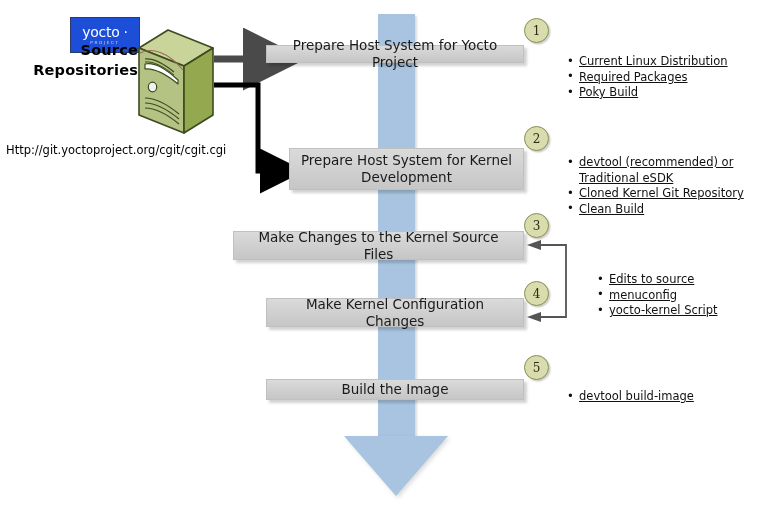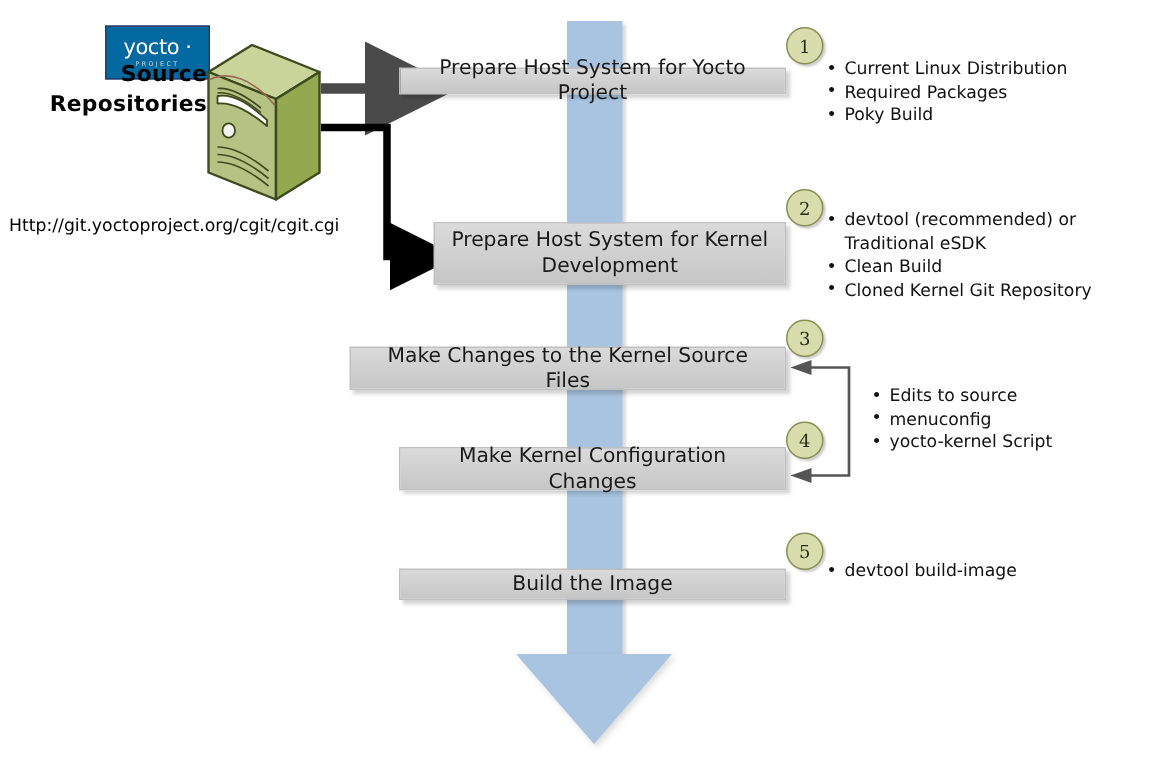--- a/index.html
+++ b/index.html
@@ -18,21 +18,21 @@
     overflow: hidden;
   }
 
   
   #yocto-logo {
     position: absolute;
     left: 70px;
     top: 17px;
     width: 70px;
     height: 36px;
-    background: #0369a1;
+    background: #1d4ed8;
     border: 1px solid #2b3a66;
     display: flex;
     flex-direction: column;
     align-items: center;
     justify-content: center;
     box-sizing: border-box;
   }
   #yocto-logo .lg-main {
     color: #ffffff;
     font-size: 14px;
@@ -147,22 +147,23 @@
   #badge4 { left: 524px; top: 281px; }
   #badge5 { left: 524px; top: 355px; }
 
   
   .blist {
     position: absolute;
     font-size: 11.5px;
     line-height: 15.5px;
     color: #111111;
     list-style: none;
-    margin: 0;
+    margin: 16px;
     padding: 0;
+    text-decoration: underline;
   }
   .blist li {
     position: relative;
     padding-left: 12px;
     white-space: nowrap;
   }
   .blist li::before {
     content: "\2022";
     position: absolute;
     left: 0;
@@ -289,22 +290,22 @@
 
   <ul class="blist" id="list1">
     <li>Current Linux Distribution</li>
     <li>Required Packages</li>
     <li>Poky Build</li>
   </ul>
 
   <ul class="blist" id="list2">
     <li>devtool (recommended) or</li>
     <li class="cont">Traditional eSDK</li>
+    <li>Cloned Kernel Git Repository</li>
     <li>Clean Build</li>
-    <li>Cloned Kernel Git Repository</li>
   </ul>
 
   <ul class="blist" id="list3">
     <li>Edits to source</li>
     <li>menuconfig</li>
     <li>yocto-kernel Script</li>
   </ul>
 
   <ul class="blist" id="list5">
     <li>devtool build-image</li>

